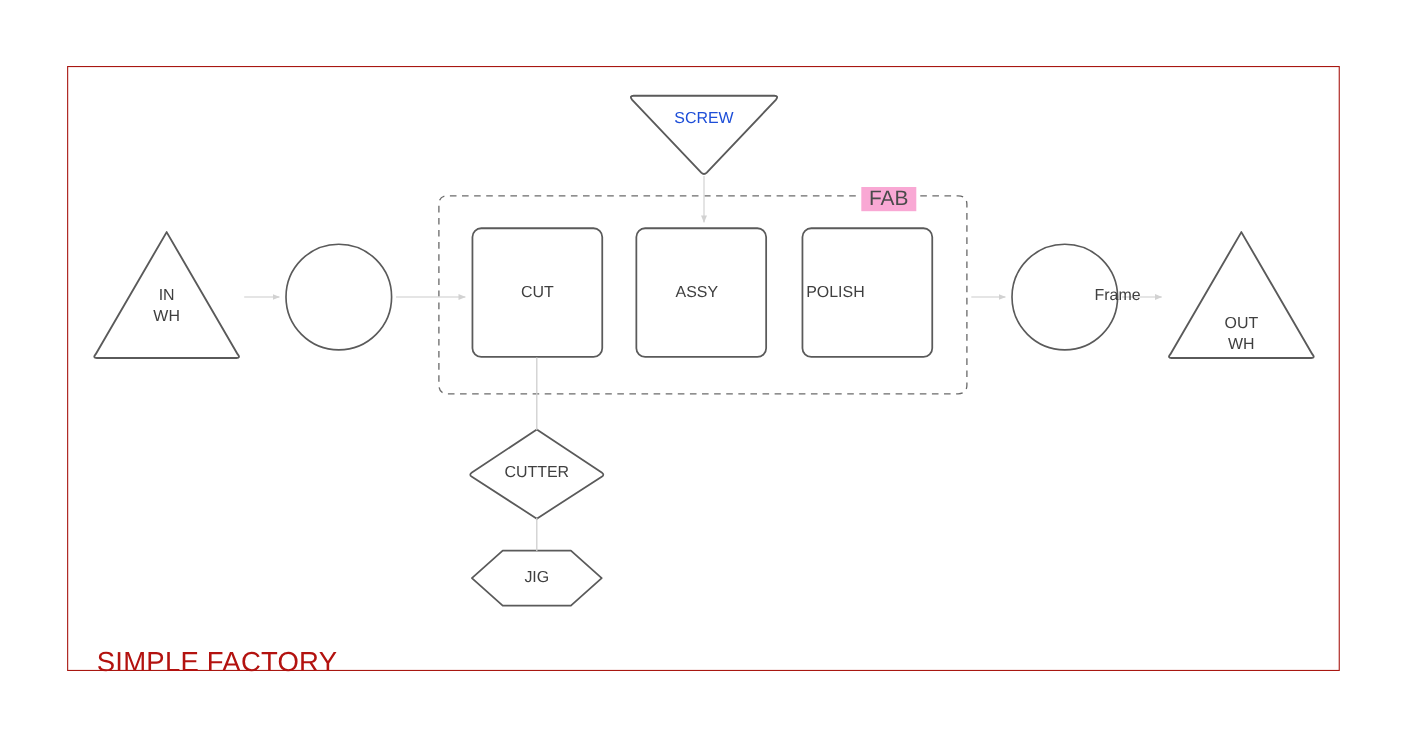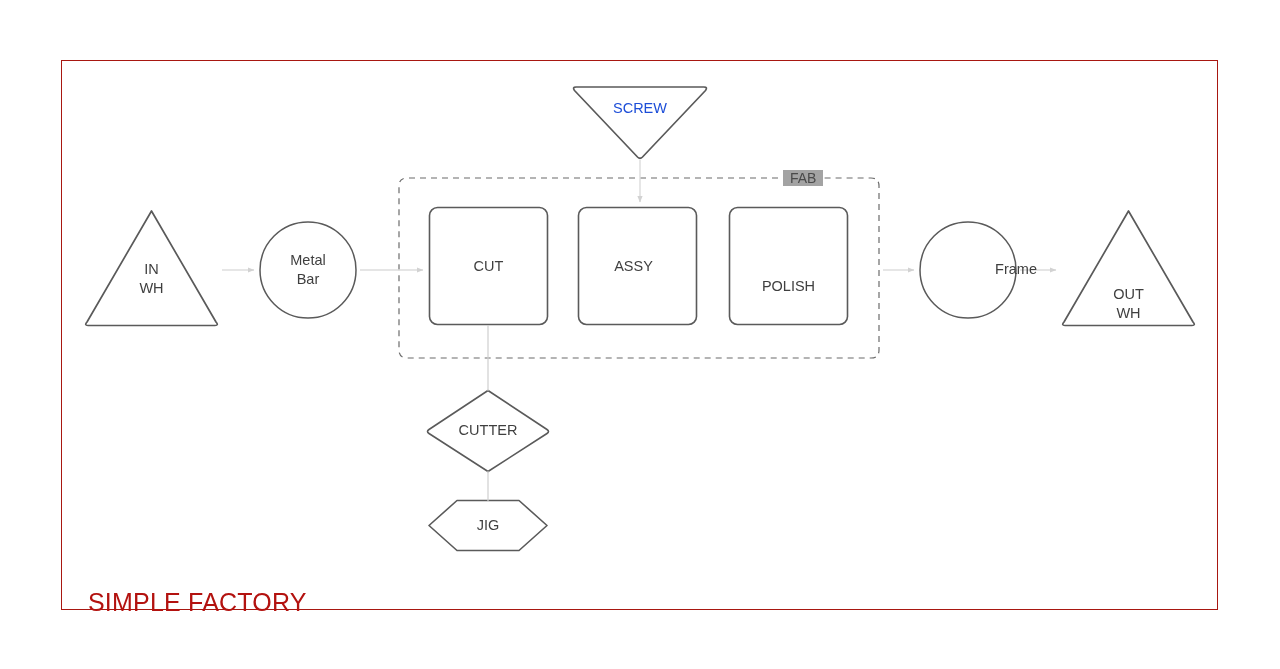--- a/index.html
+++ b/index.html
@@ -39,23 +39,23 @@
     font-size: 14.5px;
     line-height: 19px;
     font-family: "Liberation Sans", sans-serif;
     white-space: pre-line;
     pointer-events: none;
   }
   .shape-label.muted { color: #1d4ed8; }
   .group-label {
     position: absolute;
     color: #4a4a4a;
-    font-size: 14px;
+    font-size: 19px;
     font-family: "Liberation Sans", sans-serif;
-    background: #a3a3a3;
+    background: #f9a8d4;
     padding: 0 7px;
   }
   #title {
     position: absolute;
     left: 88px;
     top: 566px;
     font-size: 25px;
     letter-spacing: 0.2px;
     color: #b3120f;
     font-family: "Liberation Sans", sans-serif;
@@ -108,26 +108,24 @@
     <line x1="360" y1="270" x2="423" y2="270" stroke="#dcdcdc" stroke-width="1.4" marker-end="url(#arrowhead)"></line>
     <line x1="640" y1="160" x2="640" y2="202" stroke="#dcdcdc" stroke-width="1.4" marker-end="url(#arrowhead-down)"></line>
     <line x1="883" y1="270" x2="914" y2="270" stroke="#dcdcdc" stroke-width="1.4" marker-end="url(#arrowhead)"></line>
     <line x1="1020" y1="270" x2="1056" y2="270" stroke="#dcdcdc" stroke-width="1.4" marker-end="url(#arrowhead)"></line>
     <line x1="488" y1="325" x2="488" y2="391" stroke="#cfcfcf" stroke-width="1.2"></line>
     <line x1="488" y1="471" x2="488" y2="501" stroke="#cfcfcf" stroke-width="1.2"></line>
   </svg>
 
   <div class="shape-label" style="left:85px; top:260px; width:133px;">IN
 WH</div>
-  <div class="shape-label" style="left:260px; top:251px; width:96px;">Metal
-Bar</div>
   <div class="shape-label muted" style="left:573px; top:99px; width:134px;">SCREW</div>
   <div class="shape-label" style="left:429px; top:257px; width:119px;">CUT</div>
   <div class="shape-label" style="left:578px; top:257px; width:111px;">ASSY</div>
-  <div class="shape-label" style="left:729px; top:257px; width:119px;margin-top:20px;">POLISH</div>
+  <div class="shape-label" style="left:700px; top:257px; width:119px;">POLISH</div>
   <div class="shape-label" style="left:968px; top:260px; width:96px;">Frame</div>
   <div class="shape-label" style="left:1061px; top:260px; width:135px;margin-top:25px;">OUT
 WH</div>
   <div class="shape-label" style="left:428px; top:421px; width:120px;">CUTTER</div>
   <div class="shape-label" style="left:428px; top:516px; width:120px;text-align:center;">JIG</div>
 
   <div class="group-label" style="left:783px; top:170px;">FAB</div>
 
   <div id="title">SIMPLE FACTORY</div>
 

